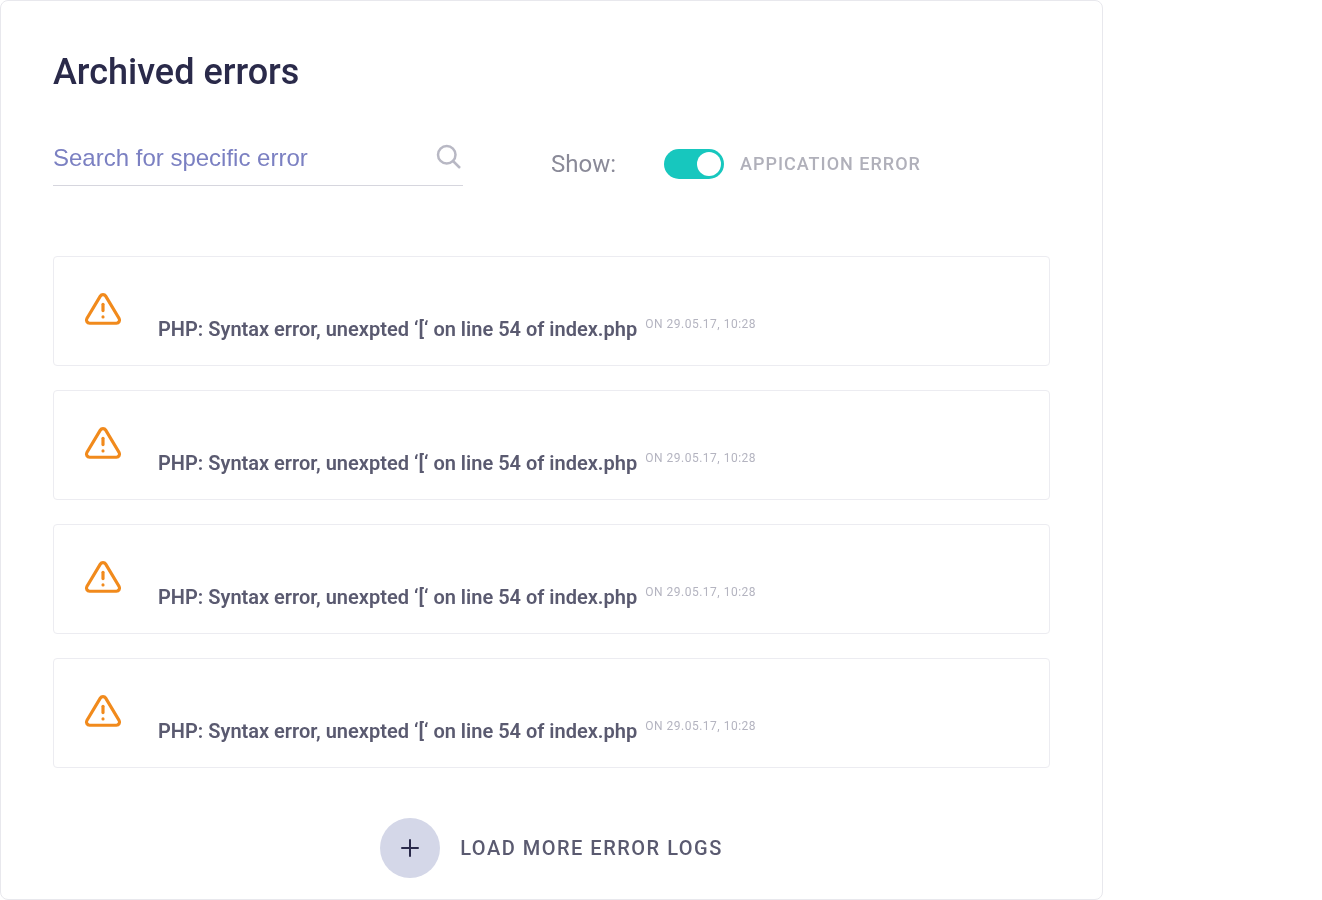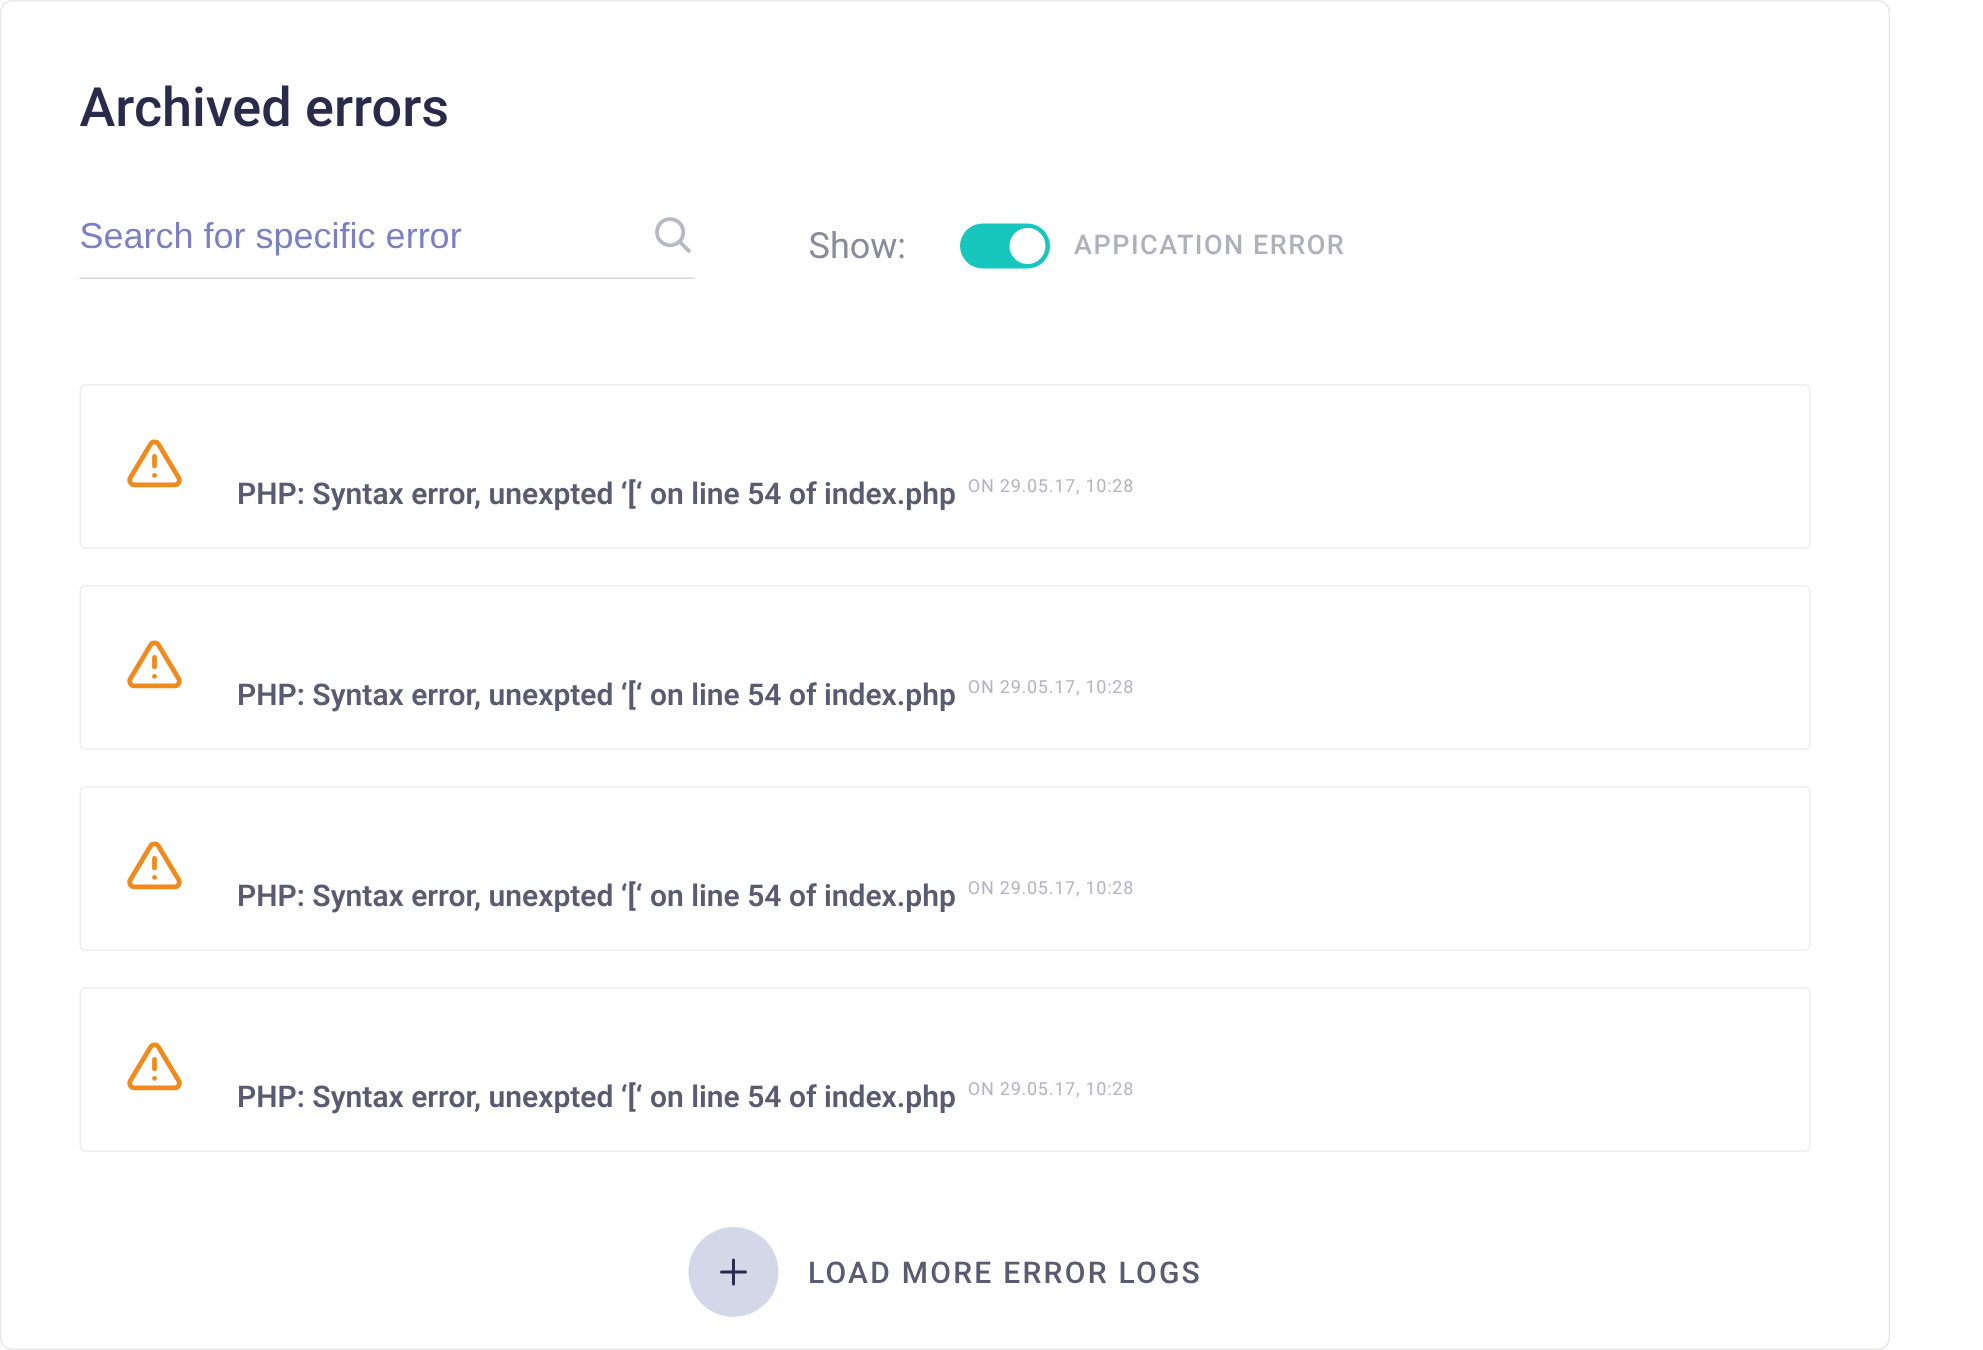--- a/index.html
+++ b/index.html
@@ -6,38 +6,38 @@
       box-sizing: border-box;
       margin: 0;
       padding: 0;
     }
     body {
       font-family: -apple-system, BlinkMacSystemFont, "Segoe UI", Roboto, Helvetica, Arial, sans-serif;
       background: #fff;
       padding: 0;
     }
     .card {
-      width: 1260px;
+      width: 1103px;
       height: 900px;
       background: #fff;
       border: 1px solid #e8e8ed;
       border-radius: 8px;
       padding: 50px 52px 40px 52px;
       position: relative;
     }
     .page-title {
       font-size: 36px;
       font-weight: 500;
       color: #2a2a4a;
       margin-bottom: 48px;
     }
     .controls-row {
       display: flex;
       align-items: center;
-      gap: 36px;
+      gap: 48px;
       margin-bottom: 70px;
     }
     .search-wrap {
       position: relative;
       display: flex;
       align-items: center;
       width: 410px;
       border-bottom: 1px solid #d6d6de;
       padding-bottom: 10px;
     }

